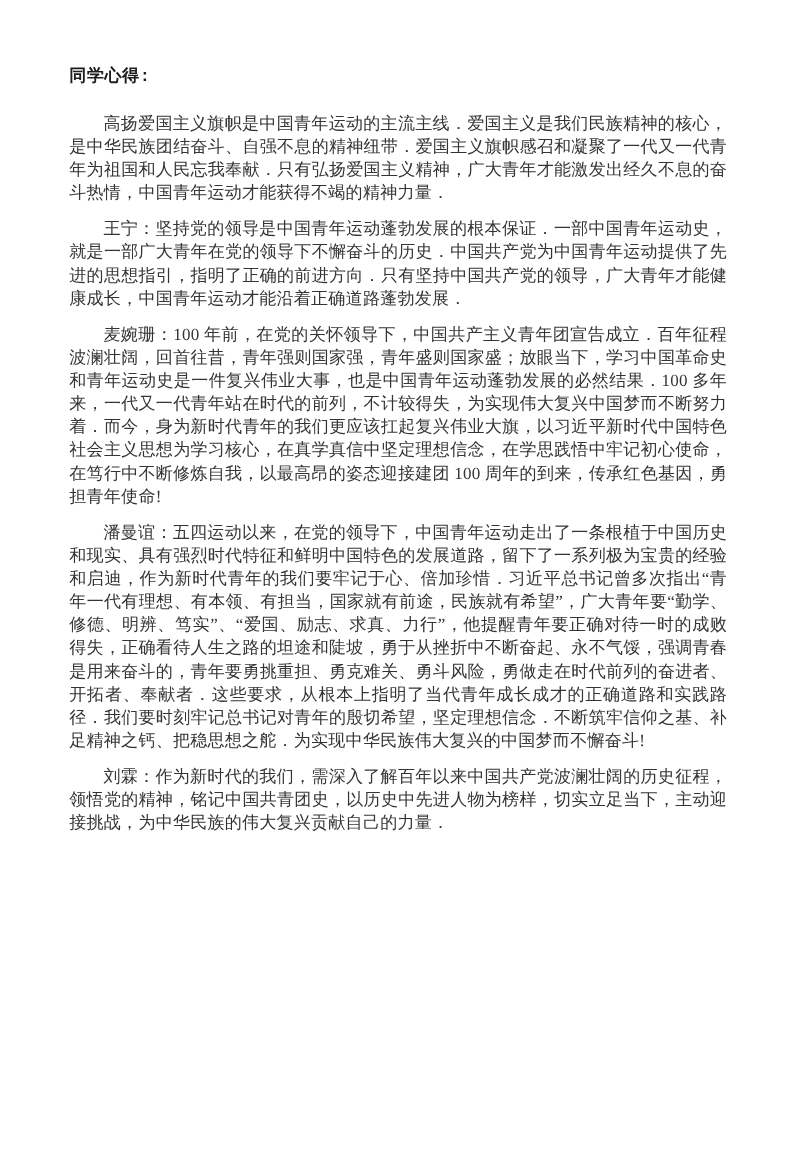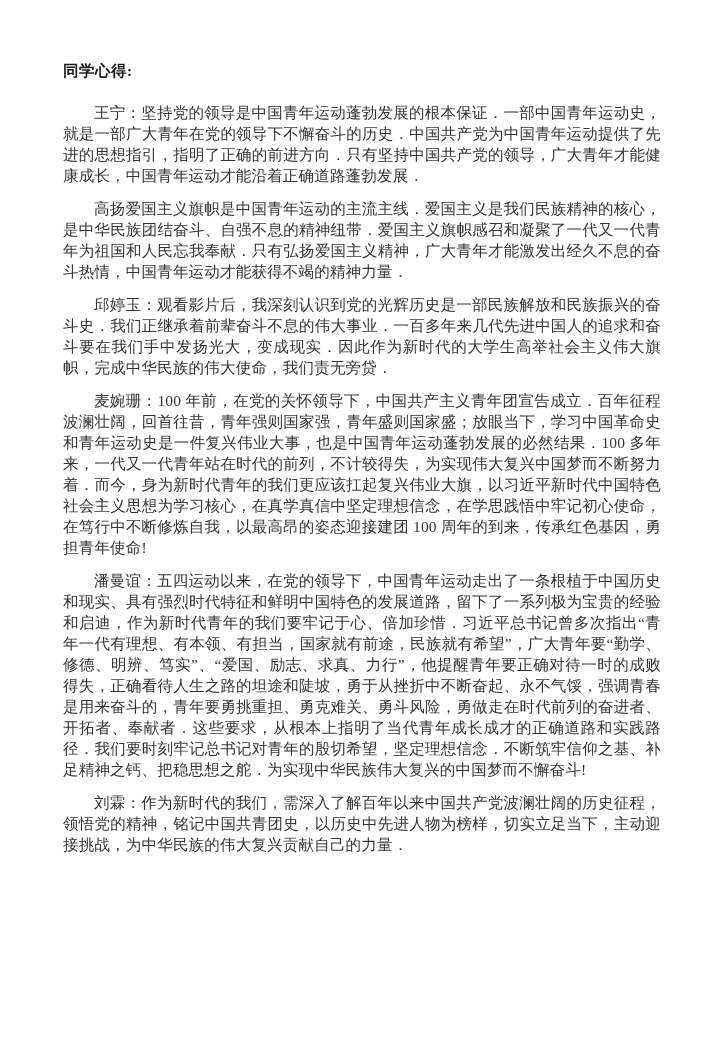--- a/index.html
+++ b/index.html
@@ -19,43 +19,43 @@
     font-size: 15.5px;
     line-height: 21px;
     color: #343434;
   }
   .doc-title {
     font-size: 15.5px;
     font-weight: bold;
     margin: 0 0 21px 0;
     color: #1d1d1d;
     letter-spacing: 0.5px;
+    font-family: Liberation Mono, monospace;
   }
   .doc-para {
     margin: 0 0 12px 0;
     text-indent: 2em;
     text-align: justify;
     word-break: break-all;
     letter-spacing: 0.2px;
   }
   .doc-para:last-child {
     margin-bottom: 2px;
   }
 </style>
 </head>
 <body>
 
 <div class="page">
   <h1 class="doc-title">同学心得:</h1>
 
+  <p class="doc-para">高扬爱国主义旗帜是中国青年运动的主流主线．爱国主义是我们民族精神的核心，是中华民族团结奋斗、自强不息的精神纽带．爱国主义旗帜感召和凝聚了一代又一代青年为祖国和人民忘我奉献．只有弘扬爱国主义精神，广大青年才能激发出经久不息的奋斗热情，中国青年运动才能获得不竭的精神力量．</p>
+
   <p class="doc-para">王宁：坚持党的领导是中国青年运动蓬勃发展的根本保证．一部中国青年运动史，就是一部广大青年在党的领导下不懈奋斗的历史．中国共产党为中国青年运动提供了先进的思想指引，指明了正确的前进方向．只有坚持中国共产党的领导，广大青年才能健康成长，中国青年运动才能沿着正确道路蓬勃发展．</p>
 
-  <p class="doc-para">高扬爱国主义旗帜是中国青年运动的主流主线．爱国主义是我们民族精神的核心，是中华民族团结奋斗、自强不息的精神纽带．爱国主义旗帜感召和凝聚了一代又一代青年为祖国和人民忘我奉献．只有弘扬爱国主义精神，广大青年才能激发出经久不息的奋斗热情，中国青年运动才能获得不竭的精神力量．</p>
-
-  <p class="doc-para">邱婷玉：观看影片后，我深刻认识到党的光辉历史是一部民族解放和民族振兴的奋斗史．我们正继承着前辈奋斗不息的伟大事业．一百多年来几代先进中国人的追求和奋斗要在我们手中发扬光大，变成现实．因此作为新时代的大学生高举社会主义伟大旗帜，完成中华民族的伟大使命，我们责无旁贷．</p>
 
 
   <p class="doc-para">麦婉珊：100 年前，在党的关怀领导下，中国共产主义青年团宣告成立．百年征程波澜壮阔，回首往昔，青年强则国家强，青年盛则国家盛；放眼当下，学习中国革命史和青年运动史是一件复兴伟业大事，也是中国青年运动蓬勃发展的必然结果．100 多年来，一代又一代青年站在时代的前列，不计较得失，为实现伟大复兴中国梦而不断努力着．而今，身为新时代青年的我们更应该扛起复兴伟业大旗，以习近平新时代中国特色社会主义思想为学习核心，在真学真信中坚定理想信念，在学思践悟中牢记初心使命，在笃行中不断修炼自我，以最高昂的姿态迎接建团 100 周年的到来，传承红色基因，勇担青年使命!</p>
 
   <p class="doc-para">潘曼谊：五四运动以来，在党的领导下，中国青年运动走出了一条根植于中国历史和现实、具有强烈时代特征和鲜明中国特色的发展道路，留下了一系列极为宝贵的经验和启迪，作为新时代青年的我们要牢记于心、倍加珍惜．习近平总书记曾多次指出“青年一代有理想、有本领、有担当，国家就有前途，民族就有希望”，广大青年要“勤学、修德、明辨、笃实”、“爱国、励志、求真、力行”，他提醒青年要正确对待一时的成败得失，正确看待人生之路的坦途和陡坡，勇于从挫折中不断奋起、永不气馁，强调青春是用来奋斗的，青年要勇挑重担、勇克难关、勇斗风险，勇做走在时代前列的奋进者、开拓者、奉献者．这些要求，从根本上指明了当代青年成长成才的正确道路和实践路径．我们要时刻牢记总书记对青年的殷切希望，坚定理想信念．不断筑牢信仰之基、补足精神之钙、把稳思想之舵．为实现中华民族伟大复兴的中国梦而不懈奋斗!</p>
 
   <p class="doc-para">刘霖：作为新时代的我们，需深入了解百年以来中国共产党波澜壮阔的历史征程，领悟党的精神，铭记中国共青团史，以历史中先进人物为榜样，切实立足当下，主动迎接挑战，为中华民族的伟大复兴贡献自己的力量．</p>
 </div>
 
 </body></html>

